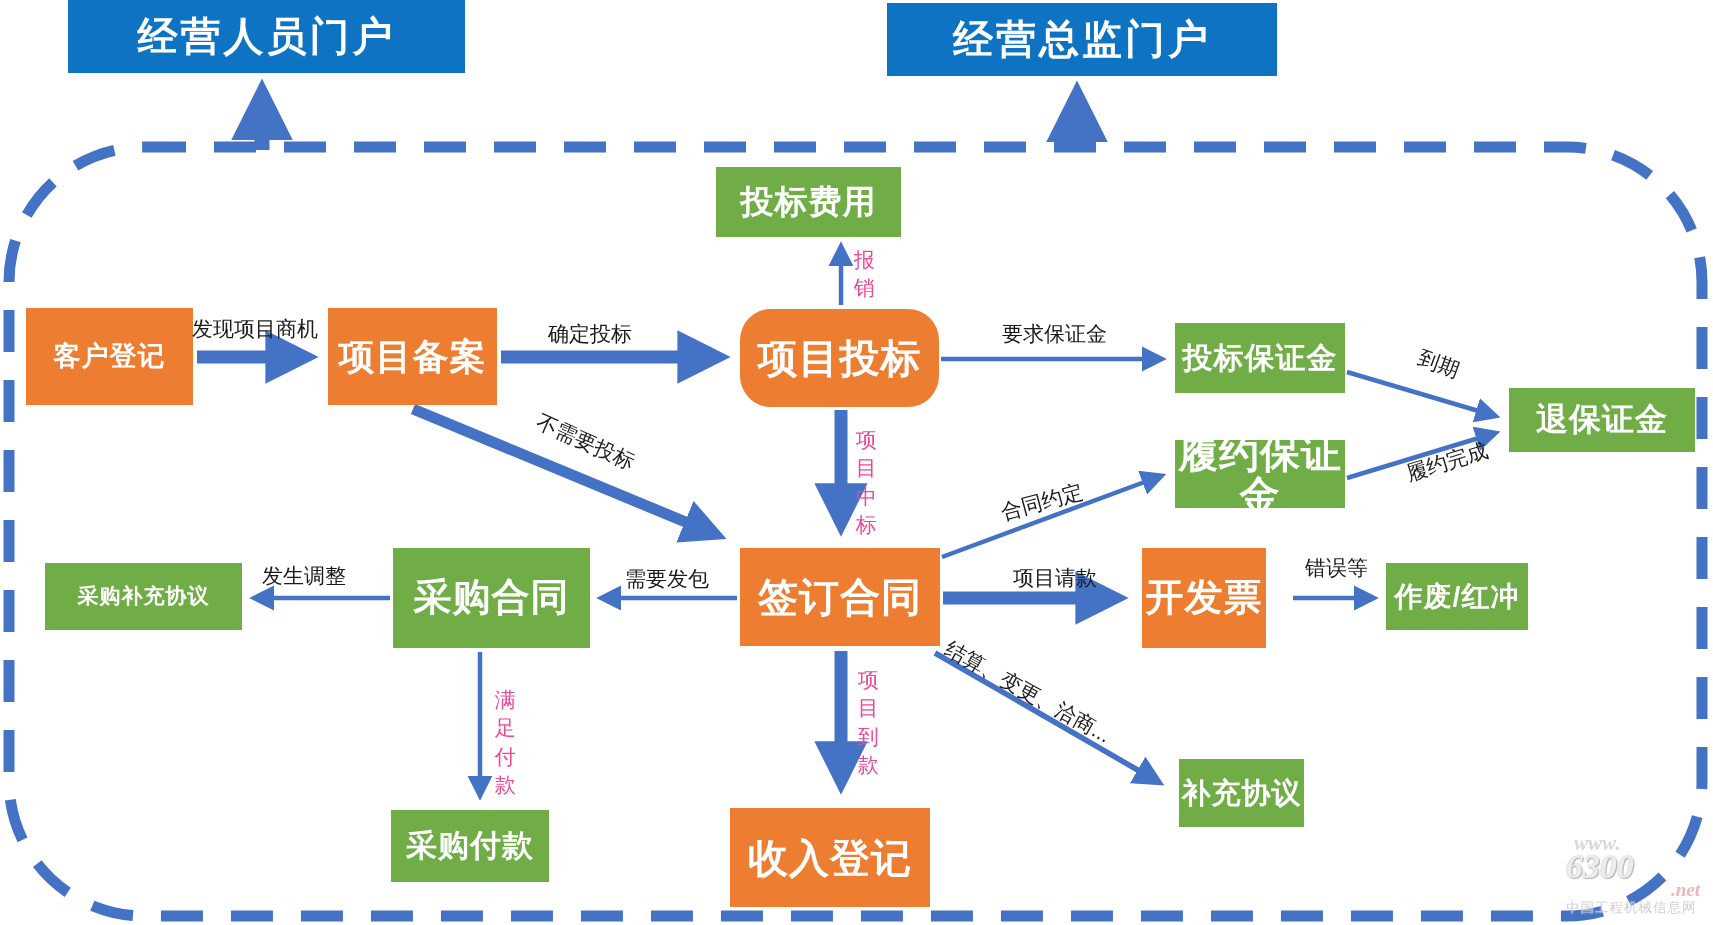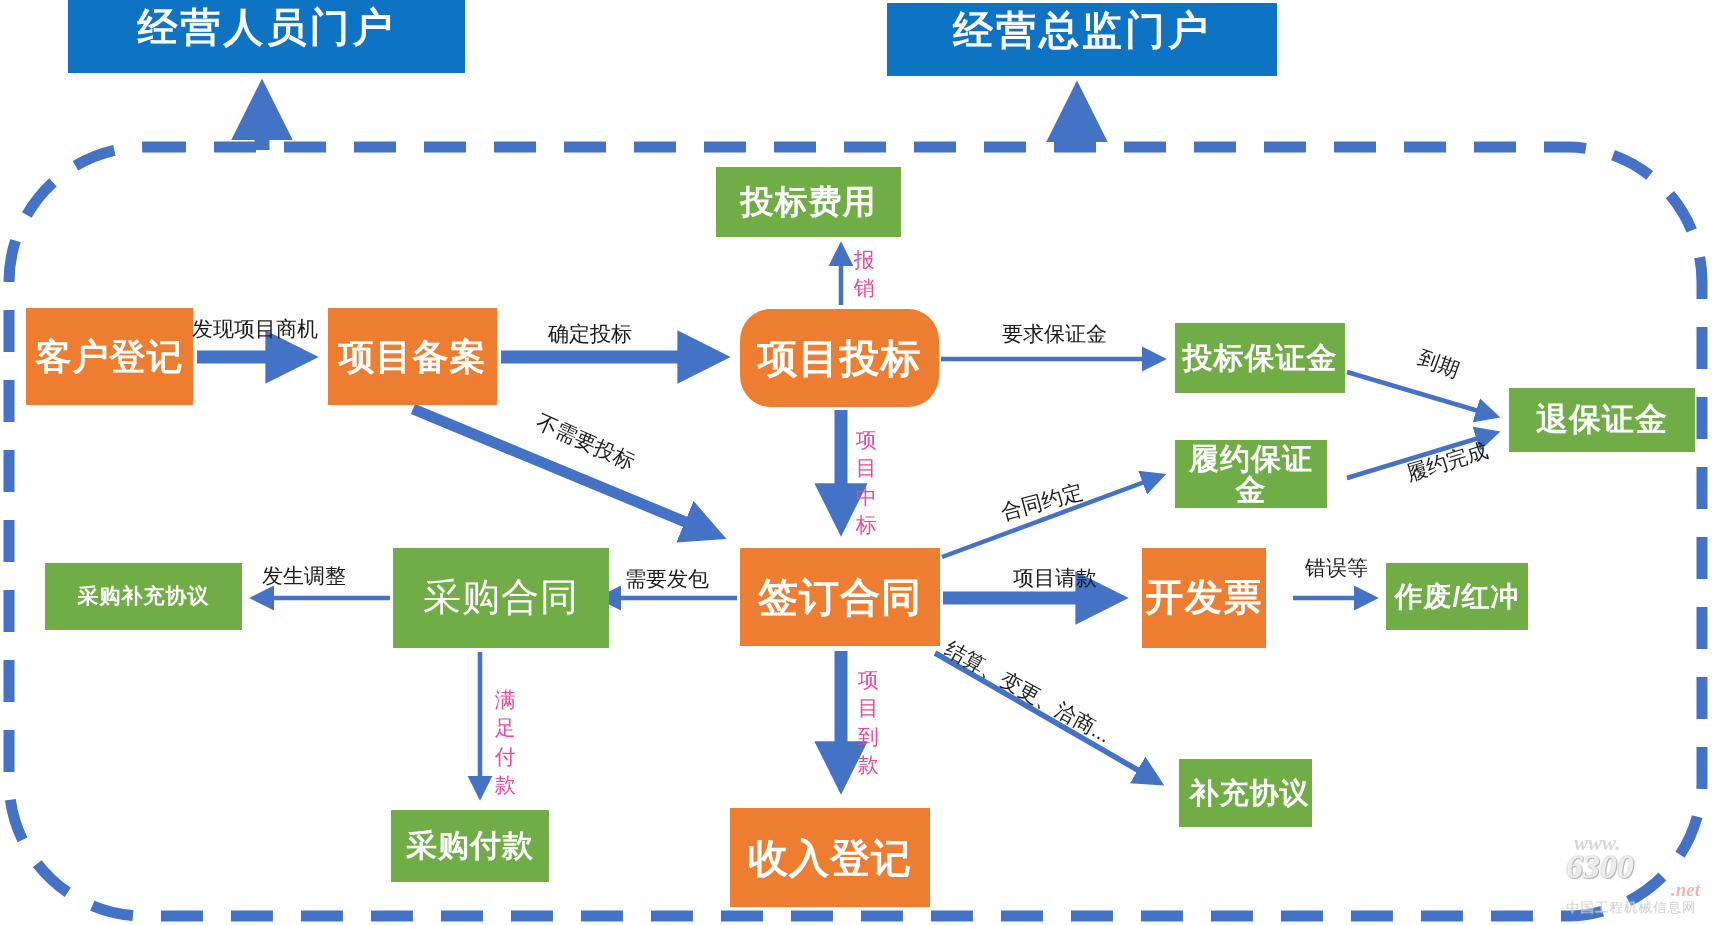--- a/index.html
+++ b/index.html
@@ -3,21 +3,21 @@
 <meta charset="utf-8">
 <style>
   html,body{margin:0;padding:0;background:#ffffff;}
   #canvas{
     position:relative;width:1713px;height:925px;overflow:hidden;
     font-family:"Liberation Sans","DejaVu Sans",sans-serif;background:#ffffff;
   }
   #arrow-layer{position:absolute;left:0;top:0;width:1713px;height:925px;}
   .portal{
     position:absolute;background:#0D73C2;color:#ffffff;font-weight:700;
-    display:flex;align-items:flex-start;justify-content:center;
+    display:flex;align-items:center;justify-content:center;
     font-size:40px;letter-spacing:3px;
   }
   .node{
     position:absolute;color:#ffffff;display:flex;align-items:center;justify-content:center;
     text-align:center;letter-spacing:1px;line-height:1.05;
   }
   .node.orange{background:#ED7D31;font-weight:700;}
   .node.green{background:#70AD47;font-weight:600;}
   .elabel{
     position:absolute;color:#1a1a1a;font-size:21px;white-space:nowrap;
@@ -79,69 +79,69 @@
     <path d="M935,653 L1155,780" stroke="#4472C4" stroke-width="5.5" fill="none" marker-end="url(#ah-thin)"></path>
   </svg>
 
   <div class="portal" style="left:68px;top:0px;width:397px;height:73px;">
     <span>经营人员门户</span>
   </div>
   <div class="portal" style="left:887px;top:3px;width:390px;height:73px;">
     <span>经营总监门户</span>
   </div>
 
-  <div class="node orange" style="left:26px;top:308px;width:167px;height:97px;font-size:36px;text-align:right;">
+  <div class="node orange" style="left:26px;top:308px;width:167px;height:97px;font-size:27px;text-align:right;">
       <span>客户登记</span>
     </div>
 
   <div class="node orange" style="left:328px;top:308px;width:169px;height:97px;font-size:36px;">
       <span>项目备案</span>
     </div>
 
   <div class="node orange" style="left:740px;top:309px;width:199px;height:98px;font-size:40px;border-radius:31px;">
       <span>项目投标</span>
     </div>
 
   <div class="node green" style="left:716px;top:167px;width:185px;height:70px;font-size:33px;">
       <span>投标费用</span>
     </div>
 
   <div class="node green" style="left:1175px;top:323px;width:170px;height:70px;font-size:30px;">
       <span>投标保证金</span>
     </div>
 
-  <div class="node green" style="left:1175px;top:440px;width:152px;height:68px;font-size:30px;">
+  <div class="node green" style="left:1175px;top:440px;width:170px;height:68px;font-size:40px;">
       <span>履约保证金</span>
     </div>
 
   <div class="node green" style="left:1509px;top:388px;width:186px;height:64px;font-size:32px;">
       <span>退保证金</span>
     </div>
 
   <div class="node orange" style="left:740px;top:548px;width:200px;height:98px;font-size:40px;">
       <span>签订合同</span>
     </div>
 
-  <div class="node green" style="left:393px;top:548px;width:216px;height:100px;font-size:38px;font-weight:400;">
+  <div class="node green" style="left:393px;top:548px;width:197px;height:100px;font-size:38px;font-weight:700;">
       <span>采购合同</span>
     </div>
 
   <div class="node green" style="left:45px;top:563px;width:197px;height:67px;font-size:21px;">
       <span>采购补充协议</span>
     </div>
 
   <div class="node orange" style="left:1142px;top:548px;width:124px;height:100px;font-size:38px;">
       <span>开发票</span>
     </div>
 
   <div class="node green" style="left:1386px;top:563px;width:142px;height:67px;font-size:28px;">
       <span>作废/红冲</span>
     </div>
 
-  <div class="node green" style="left:1179px;top:759px;width:125px;height:68px;font-size:29px;padding-left:8px;">
+  <div class="node green" style="left:1179px;top:759px;width:125px;height:68px;font-size:29px;">
       <span>补充协议</span>
     </div>
 
   <div class="node green" style="left:391px;top:810px;width:158px;height:72px;font-size:31px;">
       <span>采购付款</span>
     </div>
 
   <div class="node orange" style="left:730px;top:808px;width:200px;height:99px;font-size:40px;">
       <span>收入登记</span>
     </div>

